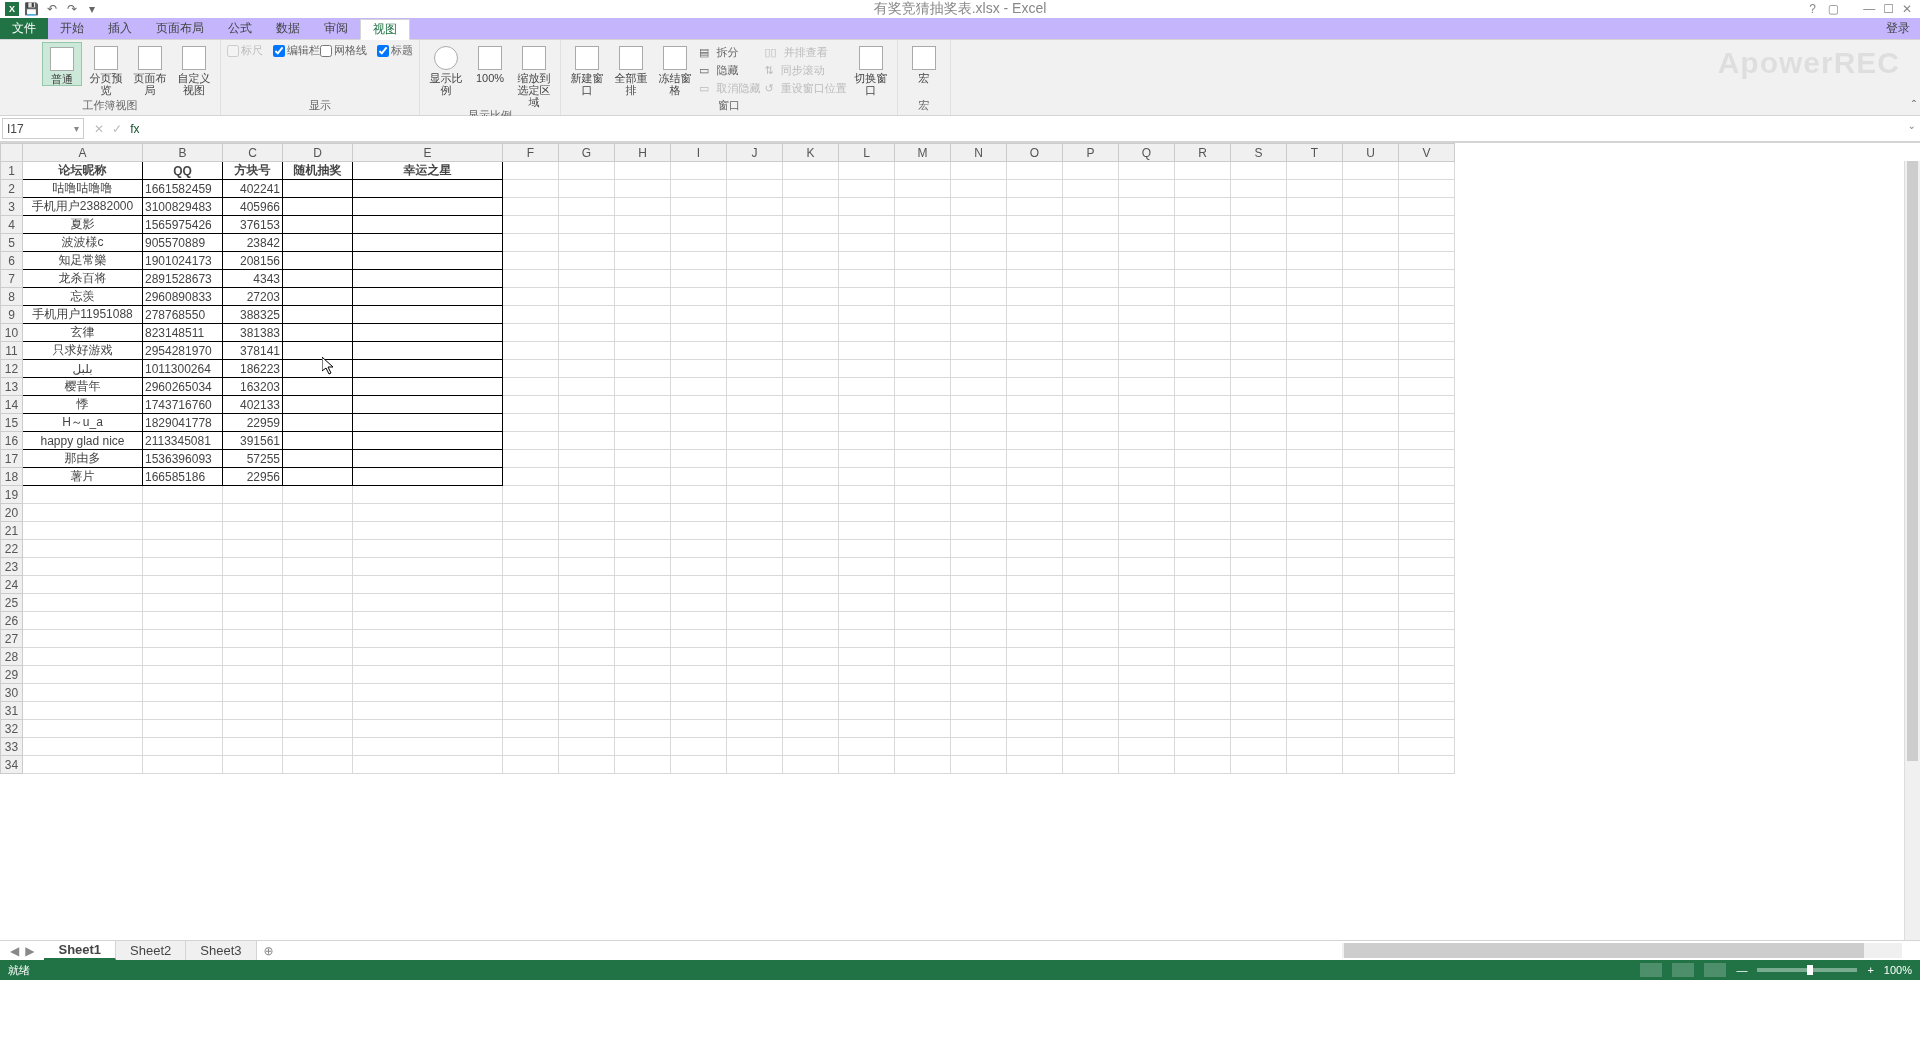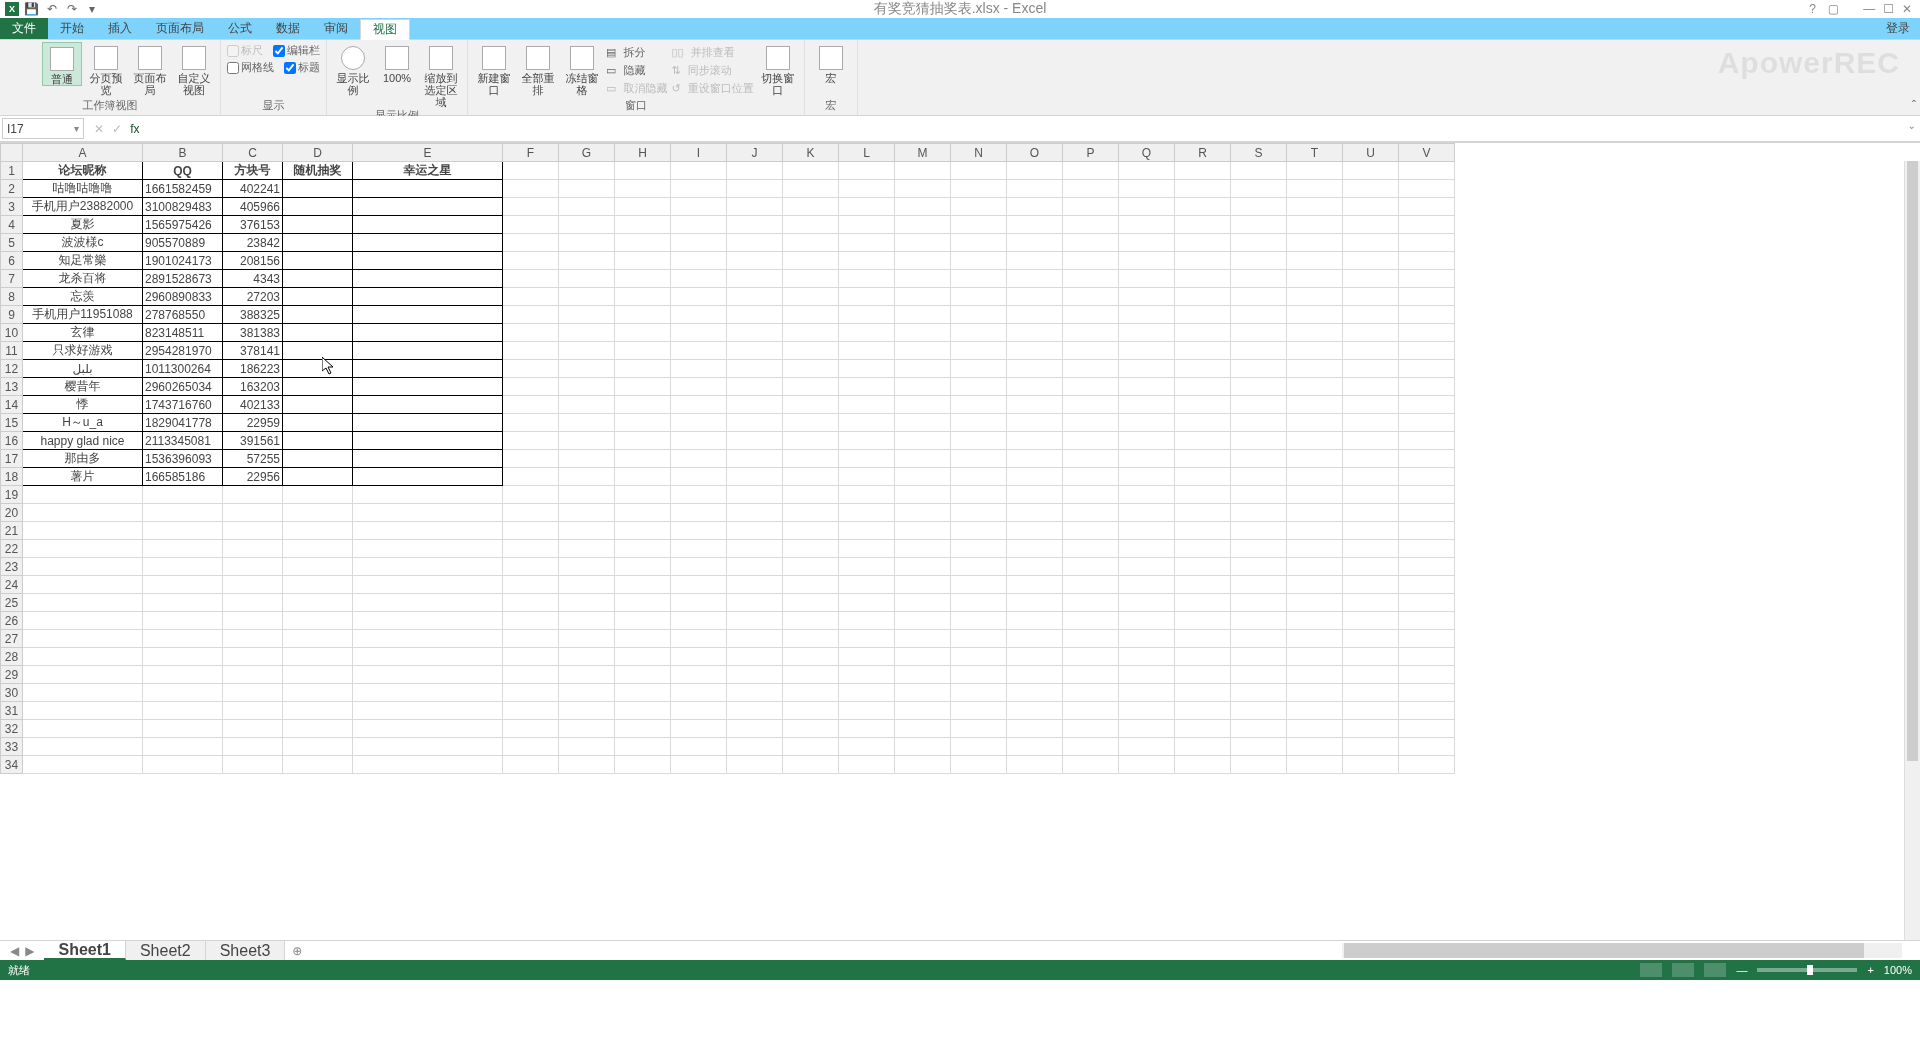--- a/index.html
+++ b/index.html
@@ -8,21 +8,21 @@
 
 .titlebar { height: 18px; background: #fff; display: flex; align-items: center; position: relative; }
 .qat { display: flex; align-items: center; gap: 4px; padding-left: 4px; }
 .qat-icon { width: 16px; height: 16px; display: flex; align-items: center; justify-content: center; color: #666; }
 .excel-icon { background: #217346; color: #fff; font-size: 9px; font-weight: bold; width: 14px; height: 14px; display:flex;align-items:center;justify-content:center; }
 .title-center { position: absolute; left: 50%; transform: translateX(-50%); color: #888; font-size: 14px; }
 .title-right { margin-left: auto; display: flex; gap: 12px; padding-right: 8px; color: #888; }
 .win-btns { display: flex; gap: 8px; margin-left: 12px; }
 
 
-.ribbon-tabs { height: 22px; background: #7dd3fc; display: flex; align-items: stretch; border-bottom: 1px solid #d4d4d4; }
+.ribbon-tabs { height: 22px; background: #c4b5fd; display: flex; align-items: stretch; border-bottom: 1px solid #d4d4d4; }
 .rtab { padding: 0 12px; display: flex; align-items: center; font-size: 12px; color: #444; cursor: pointer; }
 .rtab.file { background: #217346; color: #fff; }
 .rtab.active { background: #fff; color: #217346; border: 1px solid #d4d4d4; border-bottom: 1px solid #fff; position: relative; top: 1px; }
 .login { margin-left: auto; padding: 0 10px; display: flex; align-items: center; color: #444; }
 
 
 .ribbon { height: 76px; background: #f1f1f1; border-bottom: 1px solid #d4d4d4; display: flex; position: relative; }
 .rgroup { border-right: 1px solid #e0e0e0; padding: 2px 6px 0 6px; display: flex; flex-direction: column; }
 .rgroup-body { flex: 1; display: flex; align-items: flex-start; gap: 4px; }
 .rgroup-label { text-align: center; font-size: 11px; color: #666; padding-bottom: 2px; }
@@ -67,21 +67,21 @@
 .cellC { text-align: right; padding-right: 6px; }
 .datacell { border: 1px solid #000 !important; }
 
 
 .vscroll { position: absolute; right: 0; top: 18px; bottom: 0; width: 16px; background: #f0f0f0; border-left: 1px solid #ddd; }
 .vscroll .thumb { position: absolute; left: 2px; right: 2px; top: 0; height: 600px; background: #cdcdcd; }
 
 
 .sheet-tabs { height: 20px; background: #fff; border-top: 1px solid #d4d4d4; display: flex; align-items: stretch; position: relative; }
 .st-nav { display: flex; align-items: center; gap: 6px; padding: 0 10px; color: #888; }
-.st-tab { padding: 0 14px; display: flex; align-items: center; border-right: 1px solid #d4d4d4; font-size: 16px; background: #f0f0f0; cursor: pointer; }
+.st-tab { padding: 0 14px; display: flex; align-items: center; border-right: 1px solid #d4d4d4; font-size: 13px; background: #f0f0f0; cursor: pointer; }
 .st-tab.active { background: #fff; border-bottom: 2px solid #217346; font-weight: bold; }
 .st-add { width: 24px; display: flex; align-items: center; justify-content: center; color: #888; cursor: pointer; }
 .hscroll-track { position: absolute; right: 18px; top: 2px; bottom: 2px; width: 560px; background: #f0f0f0; }
 .hscroll-thumb { position: absolute; left: 2px; top: 0; bottom: 0; width: 520px; background: #cdcdcd; }
 
 
 .statusbar { height: 20px; background: #217346; color: #fff; display: flex; align-items: center; font-size: 11px; padding: 0 8px; }
 .sb-right { margin-left: auto; display: flex; align-items: center; gap: 10px; }
 .view-btn { width: 22px; height: 14px; background: rgba(255,255,255,0.2); }
 .zoom-slider { width: 100px; height: 4px; background: rgba(255,255,255,0.4); position: relative; }
@@ -143,21 +143,21 @@
           <span>页面布局</span>
         </div>
       <div class="bigbtn">
           <div class="ico"></div>
           <span>自定义视图</span>
         </div>
     </div>
     <div class="rgroup-label">工作簿视图</div>
   </div>
   <div class="rgroup">
-    <div class="rgroup-body" style="flex-direction:column;gap:0;">
+    <div class="rgroup-body" style="flex-direction:row;gap:0;">
       <div style="display:flex;gap:10px;">
         <label class="checkrow disabled">
             <input type="checkbox" disabled="" style="">
             <span>标尺</span>
           </label>
         <label class="checkrow">
             <input type="checkbox" checked="" style="">
             <span>编辑栏</span>
           </label>
       </div>

